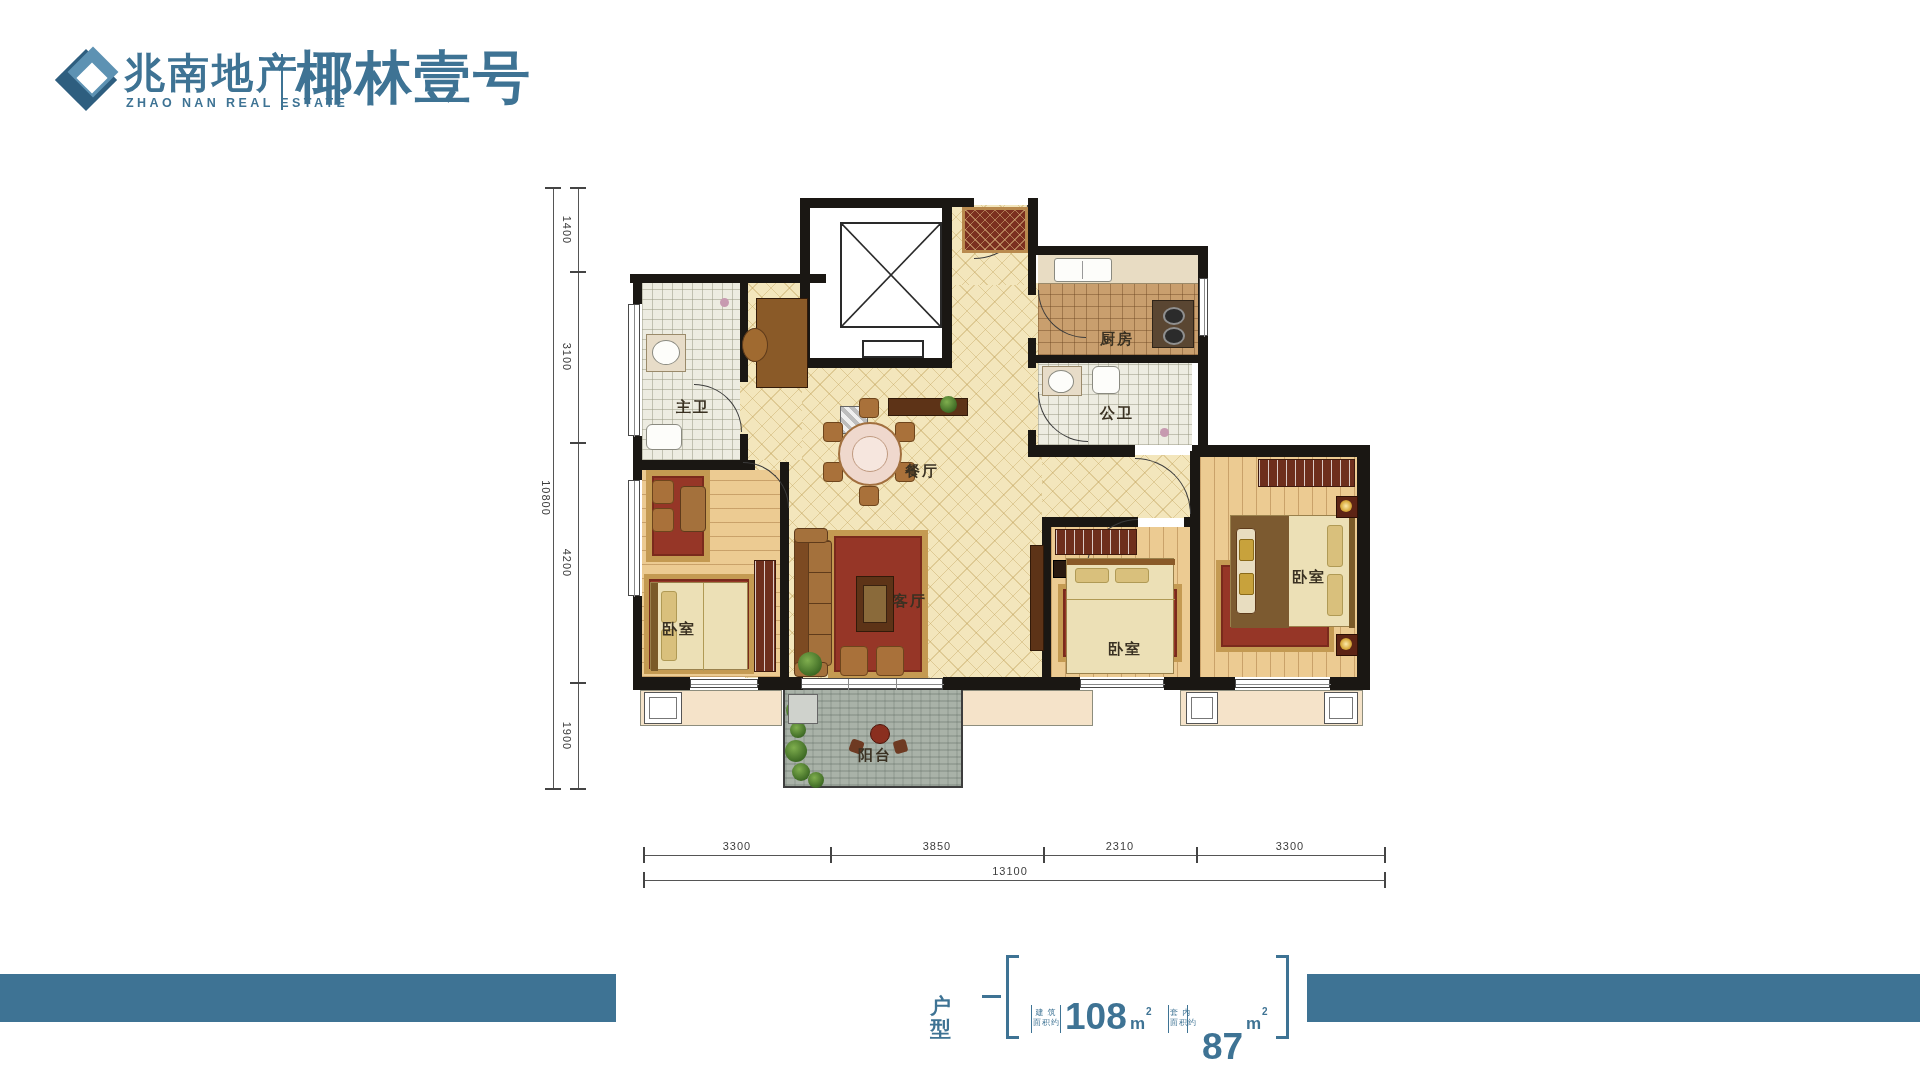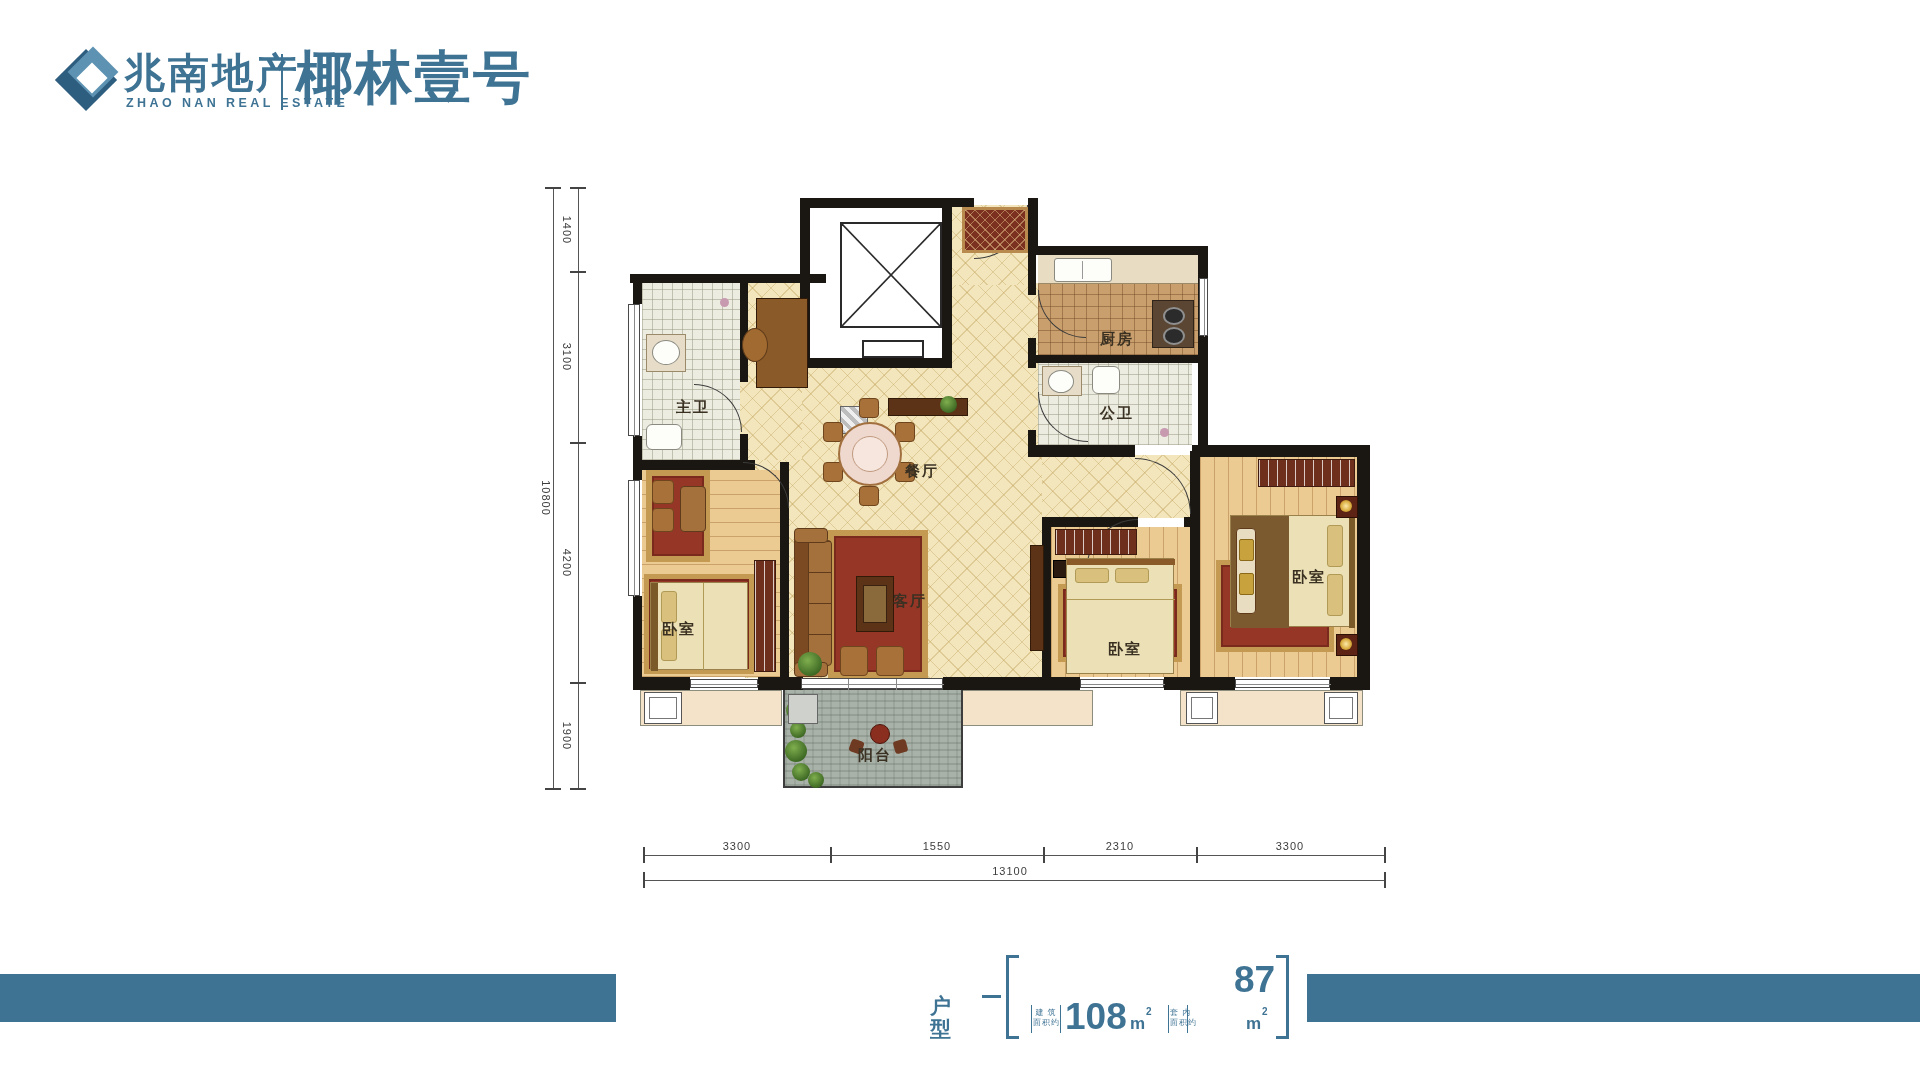--- a/index.html
+++ b/index.html
@@ -297,21 +297,21 @@
   </div>
 
   <div>
     <div class="dimline" style="left:644px;top:855px;width:742px;height:1px;"></div>
     <div class="dimtick" style="left:643px;top:847px;width:2px;height:16px;"></div>
     <div class="dimtick" style="left:830px;top:847px;width:2px;height:16px;"></div>
     <div class="dimtick" style="left:1043px;top:847px;width:2px;height:16px;"></div>
     <div class="dimtick" style="left:1196px;top:847px;width:2px;height:16px;"></div>
     <div class="dimtick" style="left:1384px;top:847px;width:2px;height:16px;"></div>
     <div class="dimtxt" style="left:707px;top:840px;width:60px;">3300</div>
-    <div class="dimtxt" style="left:907px;top:840px;width:60px;">1550</div>
+    <div class="dimtxt" style="left:907px;top:840px;width:60px;">3850</div>
     <div class="dimtxt" style="left:1090px;top:840px;width:60px;">2310</div>
     <div class="dimtxt" style="left:1260px;top:840px;width:60px;">3300</div>
     <div class="dimline" style="left:644px;top:880px;width:742px;height:1px;"></div>
     <div class="dimtick" style="left:643px;top:872px;width:2px;height:16px;"></div>
     <div class="dimtick" style="left:1384px;top:872px;width:2px;height:16px;"></div>
     <div class="dimtxt" style="left:980px;top:865px;width:60px;">13100</div>
   </div>
 
   <div class="bluebar" style="left:0;top:974px;width:616px;height:48px;"></div>
   <div class="bluebar" style="left:1307px;top:974px;width:613px;height:48px;"></div>
@@ -327,19 +327,19 @@
     <div>面积约</div>
   </div>
   <div class="abs blue" style="left:1065px;top:996px;font-size:37px;font-weight:700;">108</div>
   <div class="abs blue" style="left:1130px;top:1014px;font-size:17px;font-weight:700;">m</div>
   <div class="abs blue" style="left:1146px;top:1006px;font-size:10px;font-weight:700;">2</div>
 
   <div class="tinylbl" style="left:1168px;top:1005px;width:20px;height:28px;">
     <div>套 内</div>
     <div>面积约</div>
   </div>
-  <div class="abs blue" style="left:1202px;top:959px;font-size:37px;font-weight:700;margin-left:32px;">87</div>
+  <div class="abs blue" style="left:1202px;top:1026px;font-size:37px;font-weight:700;">87</div>
   <div class="abs blue" style="left:1246px;top:1014px;font-size:17px;font-weight:700;">m</div>
   <div class="abs blue" style="left:1262px;top:1006px;font-size:10px;font-weight:700;">2</div>
 
   <div class="bracket close" style="left:1276px;top:955px;"></div>
   <div class="abs" style="left:1294px;top:995px;width:0px;height:3px;background:#3e7394;"></div>
 </div>
 
 </body></html>

